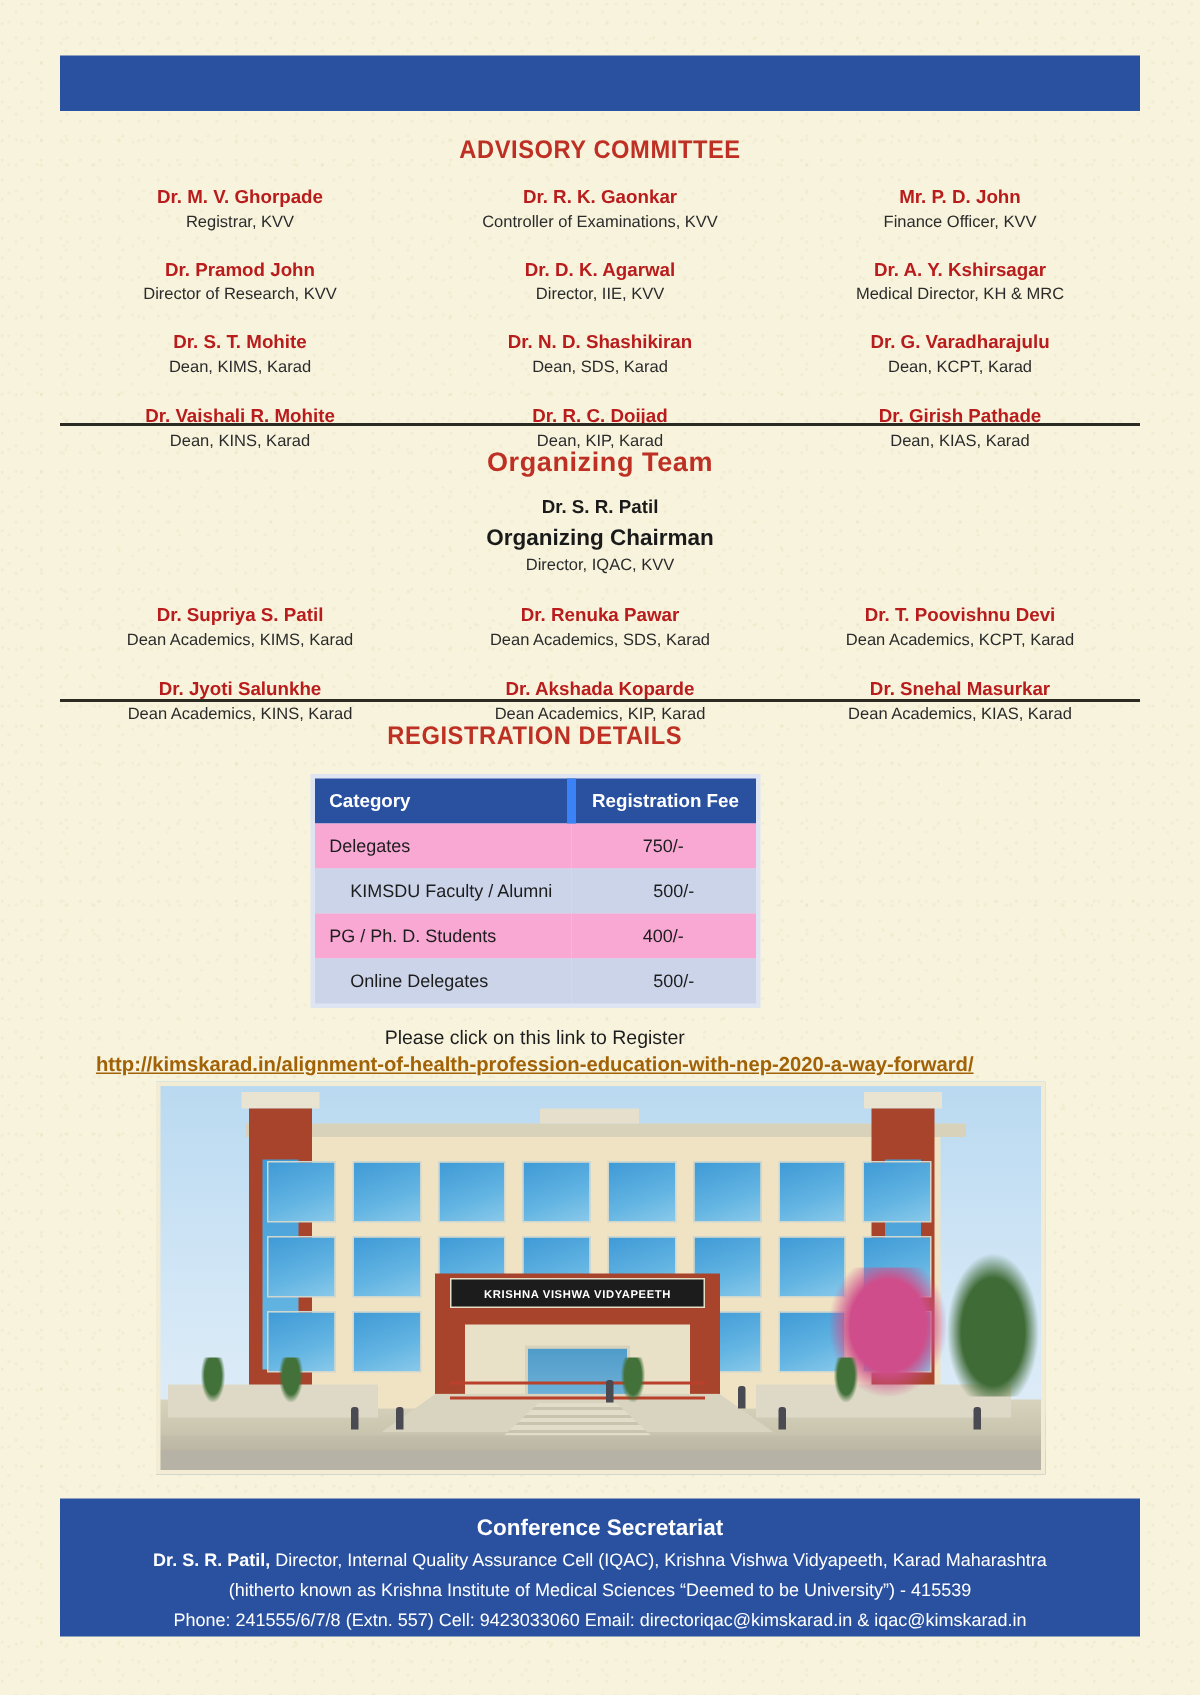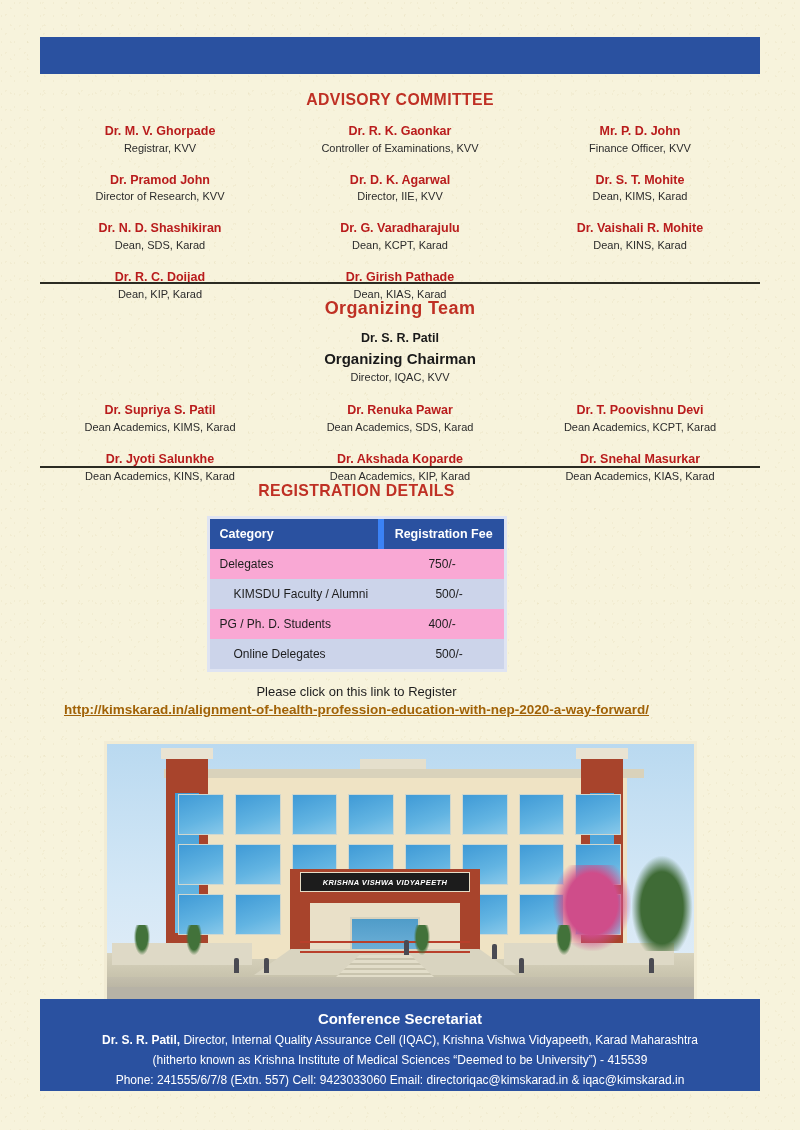--- a/index.html
+++ b/index.html
@@ -127,25 +127,24 @@
     font-weight: bold;
     color: #a16207;
     text-decoration: underline;
     margin-top: 3px;
     word-break: break-all;
   }
 
   
   .photo {
     position: absolute;
-    left: 104px; top: 741px;
+    left: 104px; top: 721px;
     width: 593px; height: 262px;
     overflow: hidden;
     background: #bcdcf2;
-    font-style: italic;
   }
   .sky {
     position: absolute; inset: 0;
     background: linear-gradient(#b9d9f0 0%, #d3e7f6 55%, #e4eef7 100%);
   }
   .ground {
     position: absolute; left: 0; right: 0; bottom: 0; height: 40px;
     background: linear-gradient(#cfcab8 0%, #bdb8a6 55%, #a9a498 100%);
   }
   .road {
@@ -353,20 +352,24 @@
         <div class="rl">Finance Officer, KVV</div>
       </div>
 
       <div class="person">
         <div class="nm">Dr. Pramod John</div>
         <div class="rl">Director of Research, KVV</div>
       </div>
       <div class="person">
         <div class="nm">Dr. D. K. Agarwal</div>
         <div class="rl">Director, IIE, KVV</div>
+      </div>
+      <div class="person">
+        <div class="nm">Dr. A. Y. Kshirsagar</div>
+        <div class="rl">Medical Director, KH &amp; MRC</div>
       </div>
 
       <div class="person">
         <div class="nm">Dr. S. T. Mohite</div>
         <div class="rl">Dean, KIMS, Karad</div>
       </div>
       <div class="person">
         <div class="nm">Dr. N. D. Shashikiran</div>
         <div class="rl">Dean, SDS, Karad</div>
       </div>

